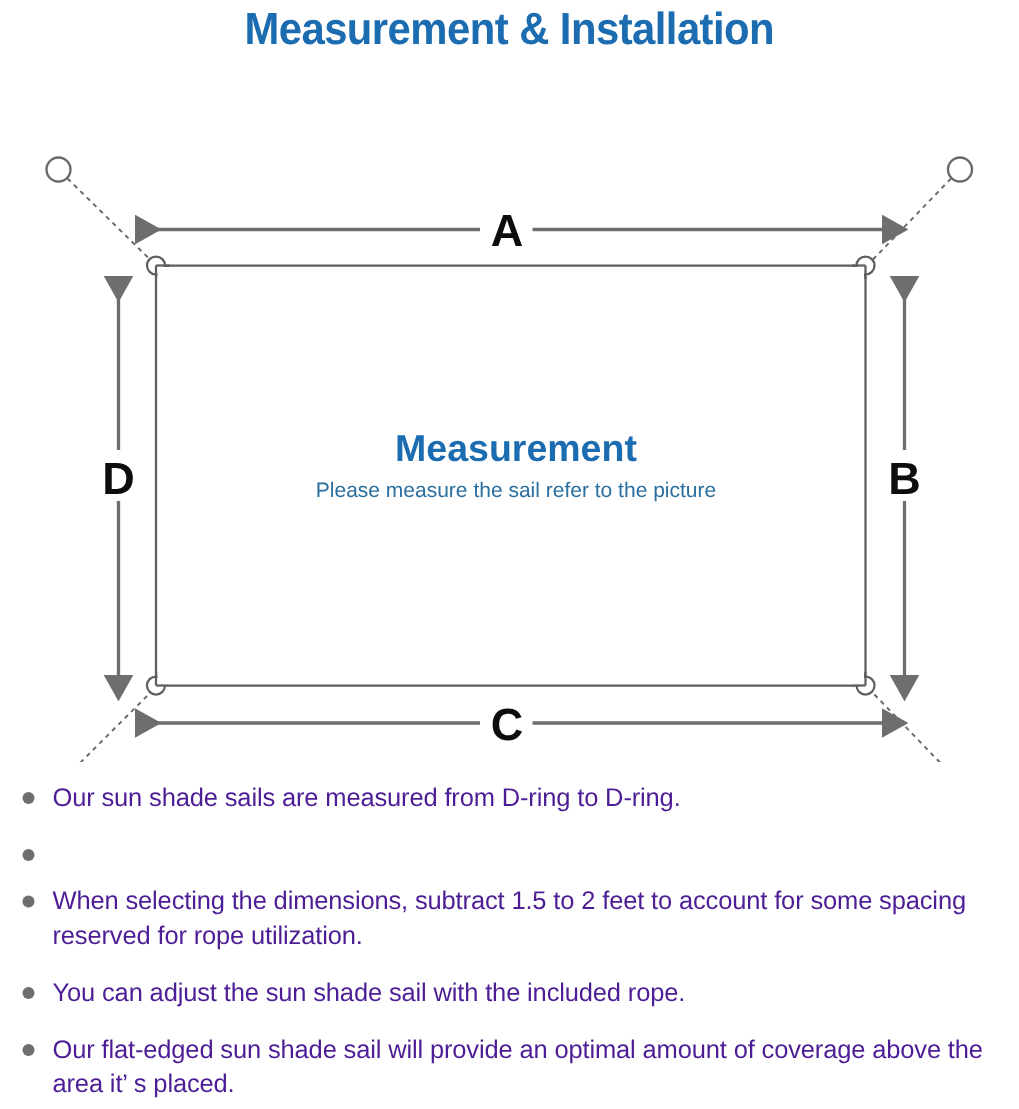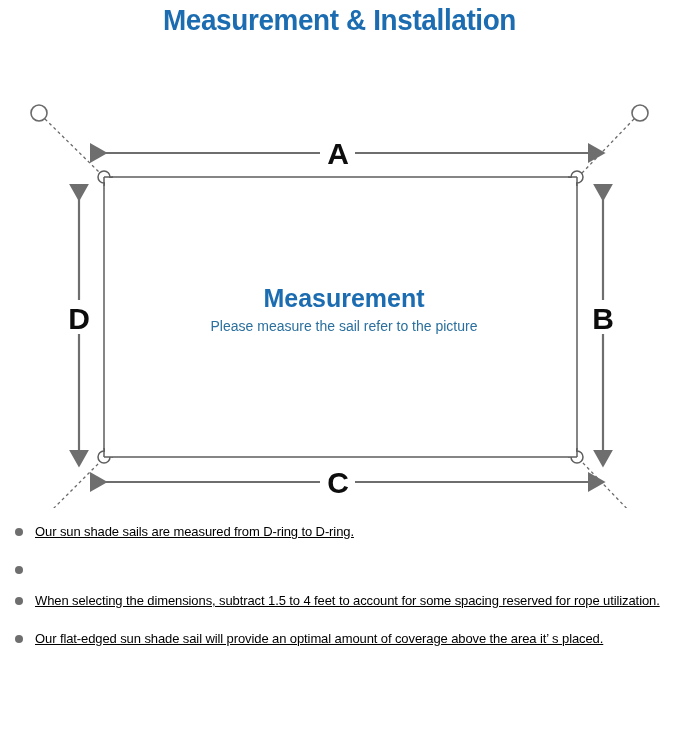--- a/index.html
+++ b/index.html
@@ -78,25 +78,24 @@
   .note-bullet {
     flex: 0 0 auto;
     width: 8px;
     height: 8px;
     border-radius: 50%;
     background: #6e6e6e;
     margin: 8px 12px 0 5px;
   }
   .note-text {
     font-family: "Liberation Sans", sans-serif;
-    font-size: 13px;
+    font-size: 17px;
     line-height: 23px;
-    color: #000000;
+    color: #4c1d95;
     letter-spacing: -0.1px;
-    text-decoration: underline;
   }
 </style>
 </head>
 <body>
 
 <h1 class="page-title">Measurement &amp; Installation</h1>
 
 <div class="diagram-wrap">
   <svg class="diagram" width="679" height="470" viewBox="0 0 679 470">
     <defs>
@@ -180,19 +179,23 @@
 <div class="notes">
   <div class="note-item">
     <span class="note-bullet"></span>
     <span class="note-text">Our sun shade sails are measured from D-ring to D-ring.</span>
   </div>
   <div class="note-item">
     <span class="note-bullet"></span>
   </div>
   <div class="note-item">
     <span class="note-bullet"></span>
-    <span class="note-text">When selecting the dimensions, subtract 1.5 to 4 feet to account for some spacing reserved for rope utilization.</span>
+    <span class="note-text">When selecting the dimensions, subtract 1.5 to 2 feet to account for some spacing reserved for rope utilization.</span>
+  </div>
+  <div class="note-item">
+    <span class="note-bullet"></span>
+    <span class="note-text">You can adjust the sun shade sail with the included rope.</span>
   </div>
   <div class="note-item">
     <span class="note-bullet"></span>
     <span class="note-text">Our flat-edged sun shade sail will provide an optimal amount of coverage above the area it’ s placed.</span>
   </div>
 </div>
 
 </body></html>

